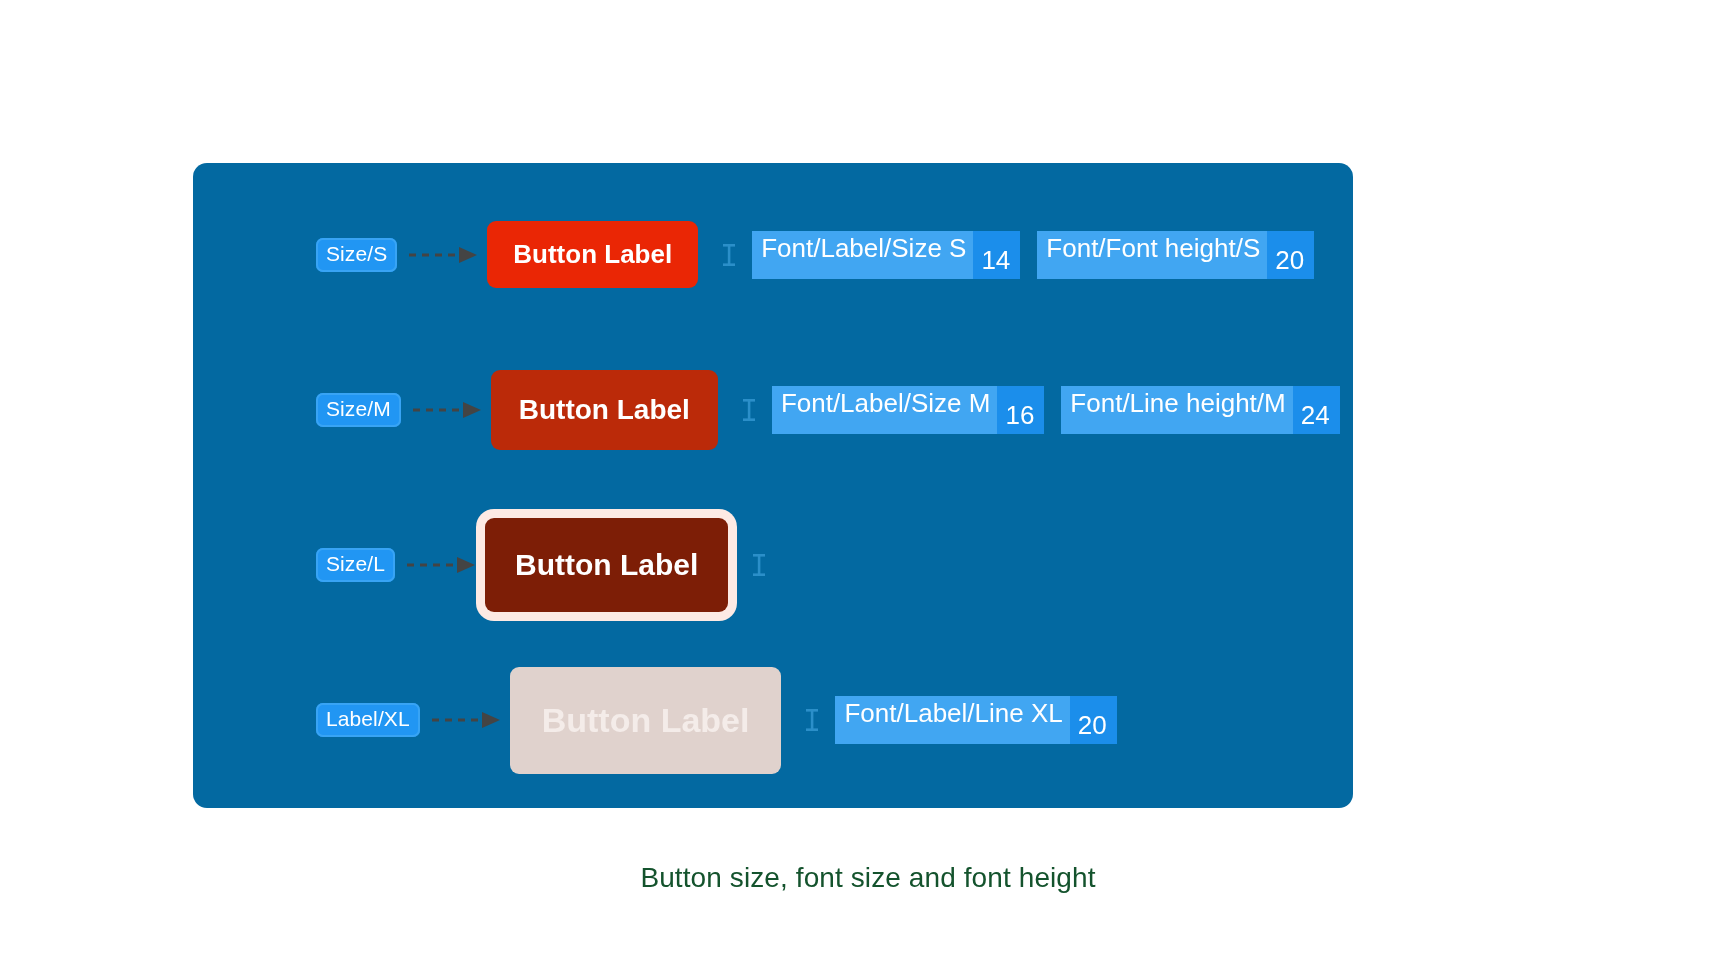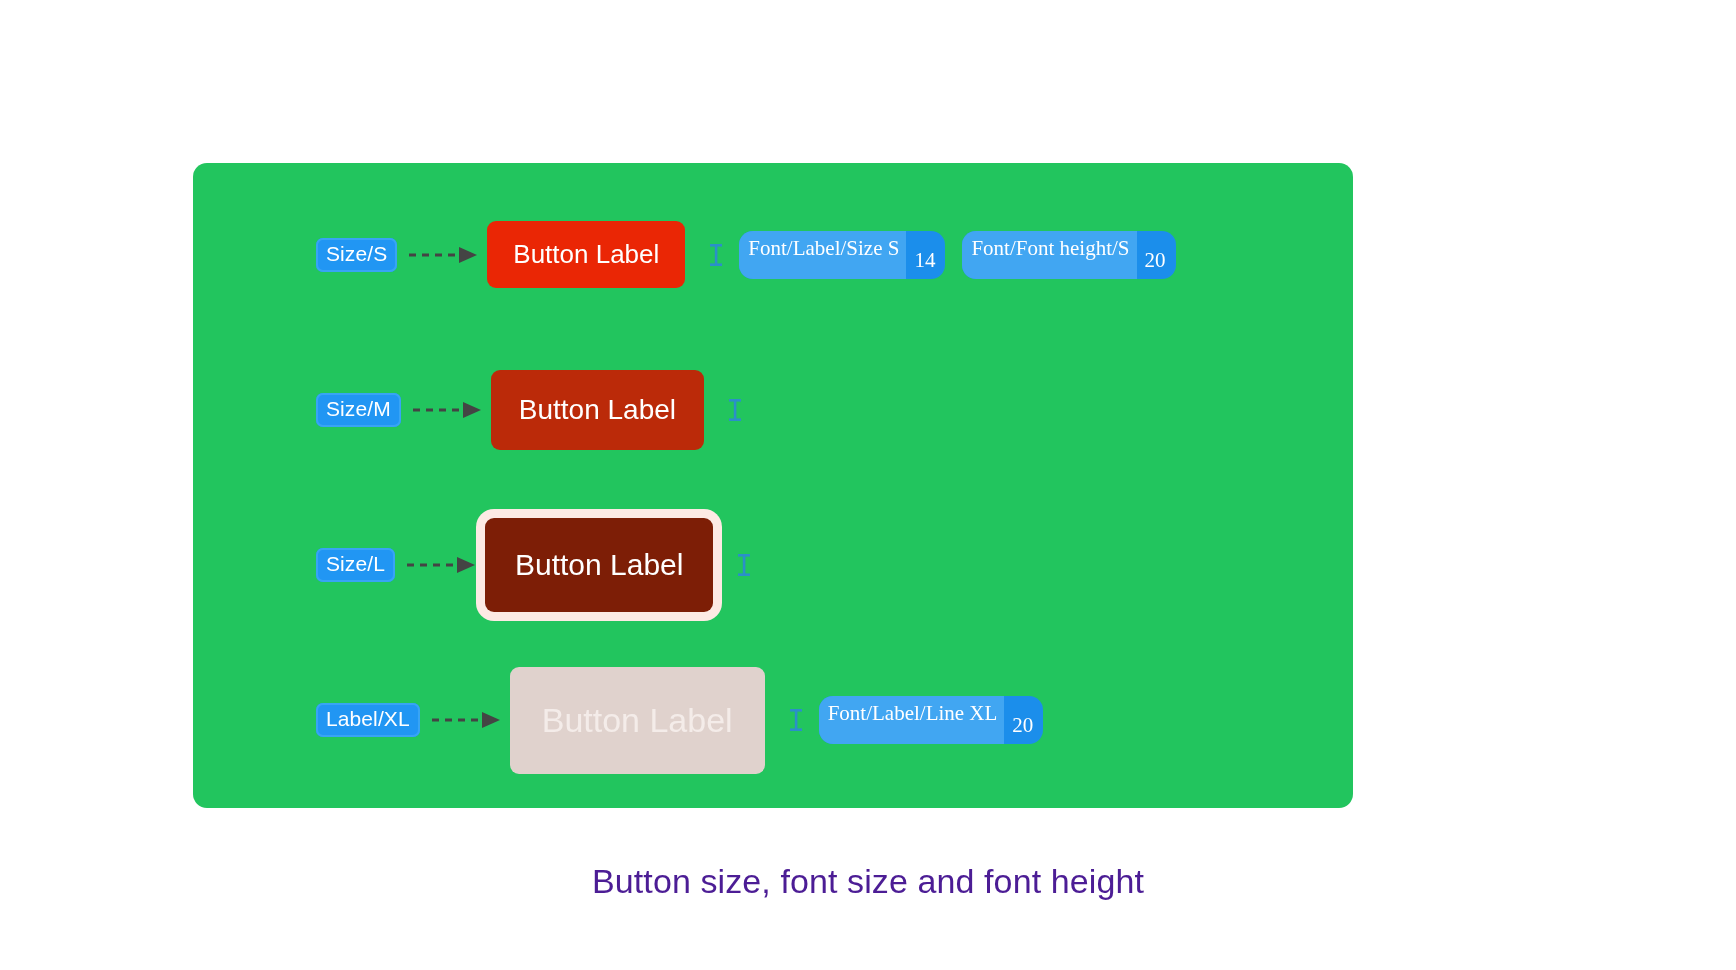--- a/index.html
+++ b/index.html
@@ -21,21 +21,21 @@
     height: 970px;
   }
 
   
   .panel {
     position: absolute;
     left: 193px;
     top: 163px;
     width: 1160px;
     height: 645px;
-    background: #22c55e;
+    background: #0369a1;
     border-radius: 14px;
   }
 
   .rows {
     position: absolute;
     left: 0;
     top: 0;
     width: 100%;
     height: 100%;
     display: flex;
@@ -80,21 +80,21 @@
   .arrow svg { display: block; }
 
   
   .btn {
     flex: 0 0 auto;
     color: #ffffff;
     border-radius: 9px;
     display: inline-flex;
     align-items: center;
     justify-content: center;
-    font-weight: normal;
+    font-weight: bold;
     white-space: nowrap;
     box-sizing: border-box;
   }
   .btn-s  { background:#ea2605; font-size:26px; padding:18px 26px; }
   .btn-m  { background:#bb2a09; font-size:28px; padding:24px 28px; }
   .btn-l  { background:#7d1e06; font-size:30px; padding:30px 30px;
             box-shadow: 0 0 0 9px #fdeae4; }
   .btn-xl { background:#e0d2cd; font-size:34px; padding:34px 32px;
             color:#f4ece9; }
 
@@ -114,45 +114,44 @@
   .chips {
     display: flex;
     align-items: center;
     gap: 17px;
     flex: 0 0 auto;
   }
   .chip {
     display: inline-flex;
     align-items: stretch;
     background: #1b8eeb;
-    border-radius: 14px;
+    border-radius: 0;
     overflow: hidden;
-    font-size: 21px;
+    font-size: 26px;
     line-height: 26px;
     white-space: nowrap;
     color: #ffffff;
-    font-family: Liberation Serif, serif;
   }
   .chip-name {
     background: #41a6f2;
     padding: 4px 7px 6px 9px;
   }
   .chip-value {
     padding: 16px 10px 6px 8px;
   }
 
   
   .caption {
     position: absolute;
     left: 0;
     top: 862px;
     width: 1736px;
     text-align: center;
-    font-size: 34px;
-    color: #4c1d95;
+    font-size: 28px;
+    color: #14532d;
     letter-spacing: .1px;
   }
 </style>
 </head>
 <body>
 
 <div class="stage">
 
   <div class="panel">
     <div class="rows">
@@ -202,20 +201,30 @@
         <span class="btn btn-m">Button Label</span>
 
         <span class="ibeam">
           <svg width="16" height="24" viewBox="0 0 16 24" aria-hidden="true">
             <rect x="2" y="1" width="12" height="2.6" fill="#2b8fc9"></rect>
             <rect x="2" y="20.4" width="12" height="2.6" fill="#2b8fc9"></rect>
             <rect x="6.8" y="1" width="2.6" height="22" fill="#2b8fc9"></rect>
           </svg>
         </span>
 
+        <span class="chips">
+          <span class="chip">
+            <span class="chip-name">Font/Label/Size M</span>
+            <span class="chip-value">16</span>
+          </span>
+          <span class="chip">
+            <span class="chip-name">Font/Line height/M</span>
+            <span class="chip-value">24</span>
+          </span>
+        </span>
       </div>
 
       <div class="row">
         <span class="size-pill">Size/L</span>
 
         <span class="arrow">
           <svg width="74" height="18" viewBox="0 0 74 18" aria-hidden="true">
             <line x1="2" y1="9" x2="52" y2="9" stroke="#444444" stroke-width="3" stroke-dasharray="7 6"></line>
             <polygon points="52,1 70,9 52,17" fill="#444444"></polygon>
           </svg>

